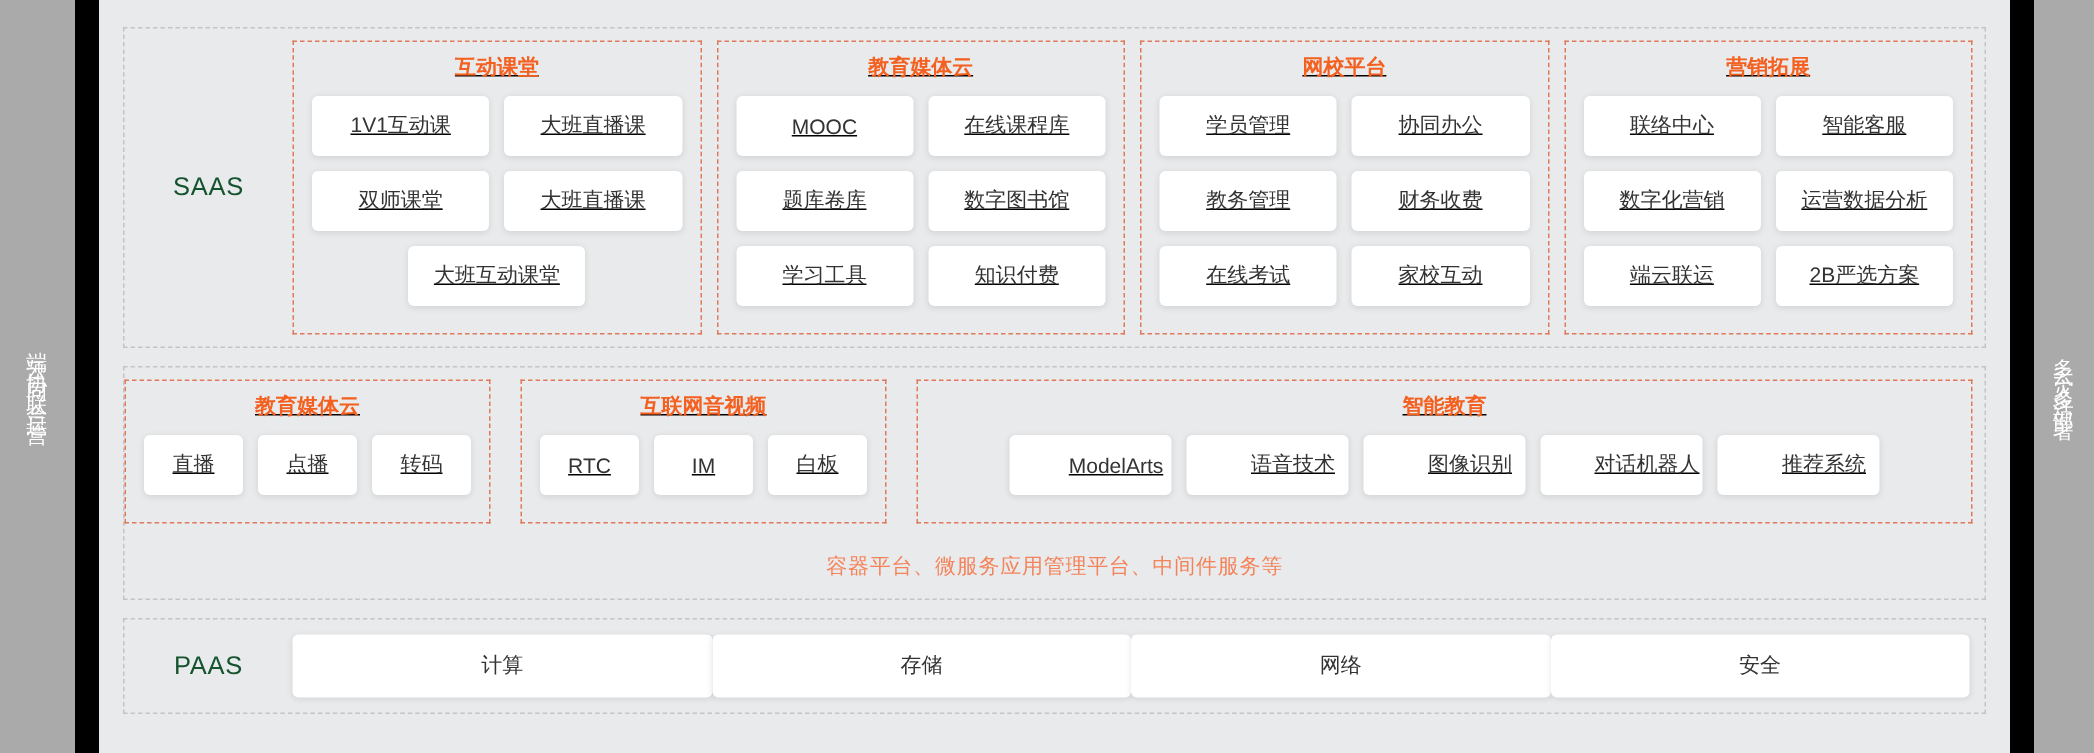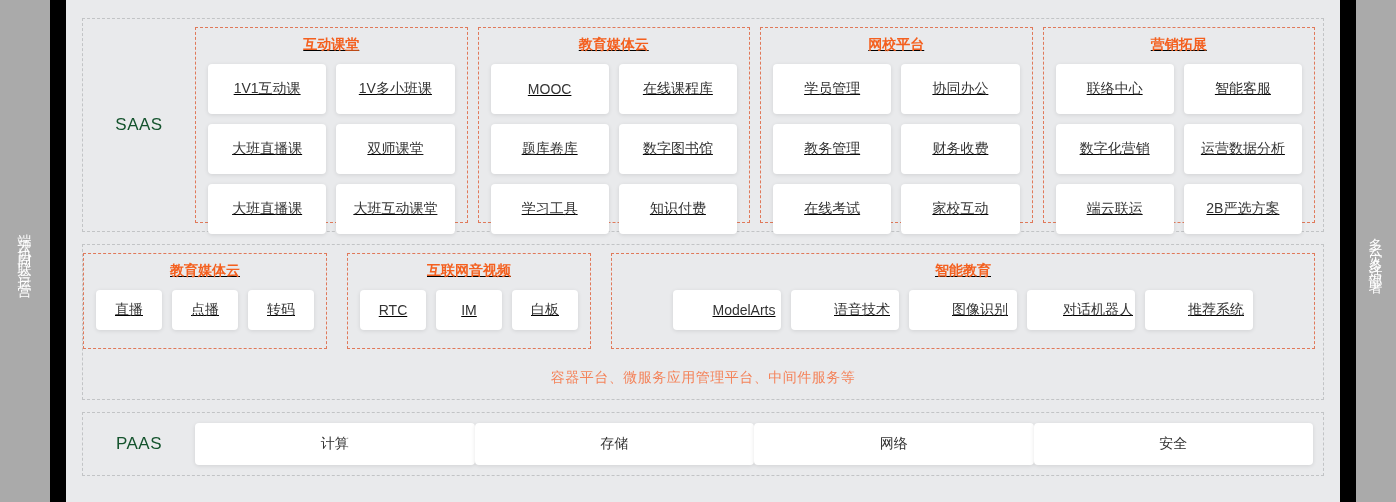--- a/index.html
+++ b/index.html
@@ -122,21 +122,21 @@
     gap: 10px;
     justify-content: center;
     align-content: flex-start;
   }
 
   
   .g-saas { flex: 1 1 0; }
   .g-saas .group-cards { width: 100%; }
   .g-saas .card {
     width: calc(50% - 5px);
-    height: 50px;
+    height: 40px;
   }
 
   
   .g-paas { }
   .g-paas .card { height: 40px; padding: 0 14px; min-width: 66px; }
   .g-paas-media { flex: 0 0 auto; }
   .g-paas-rtc { flex: 0 0 auto; margin-left: 10px; }
   .g-paas-ai { flex: 1 1 auto; margin-left: 10px; }
   .g-paas-ai .group-cards { width: 100%; justify-content: center; }
   .g-paas-ai .card { flex: 1 1 0; max-width: 108px; padding-left: 48px; }
@@ -189,21 +189,20 @@
   <div class="canvas">
 
     <div class="layer layer-saas">
       <div class="layer-label">SAAS</div>
       <div class="layer-body">
 
         <div class="group g-saas">
           <div class="group-title">互动课堂</div>
           <div class="group-cards">
             <div class="card">1V1互动课</div>
-            <div class="card">1V多小班课</div>
             <div class="card">大班直播课</div>
             <div class="card">双师课堂</div>
             <div class="card">大班直播课</div>
             <div class="card">大班互动课堂</div>
           </div>
         </div>
 
         <div class="group g-saas">
           <div class="group-title">教育媒体云</div>
           <div class="group-cards">

